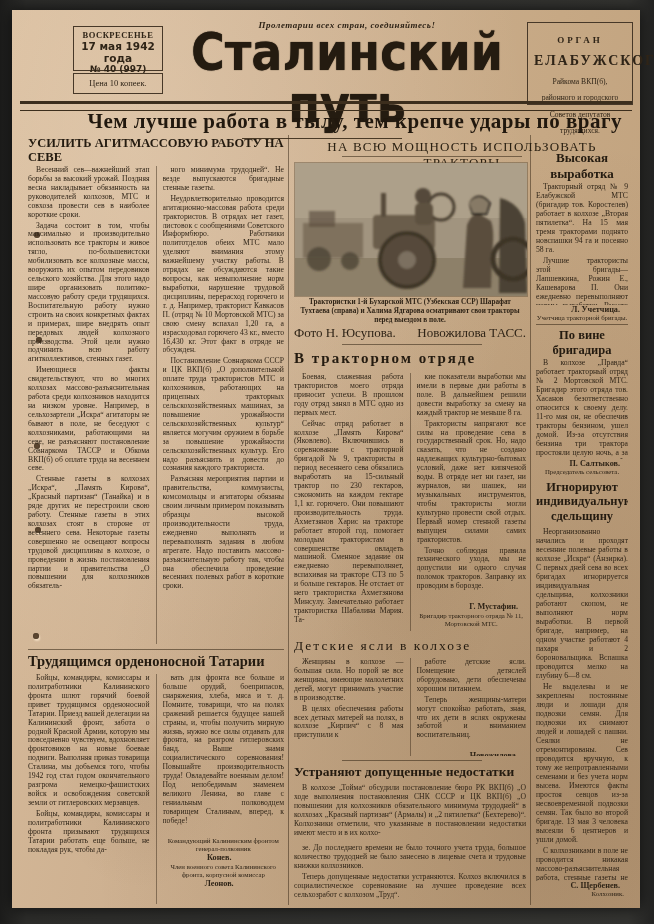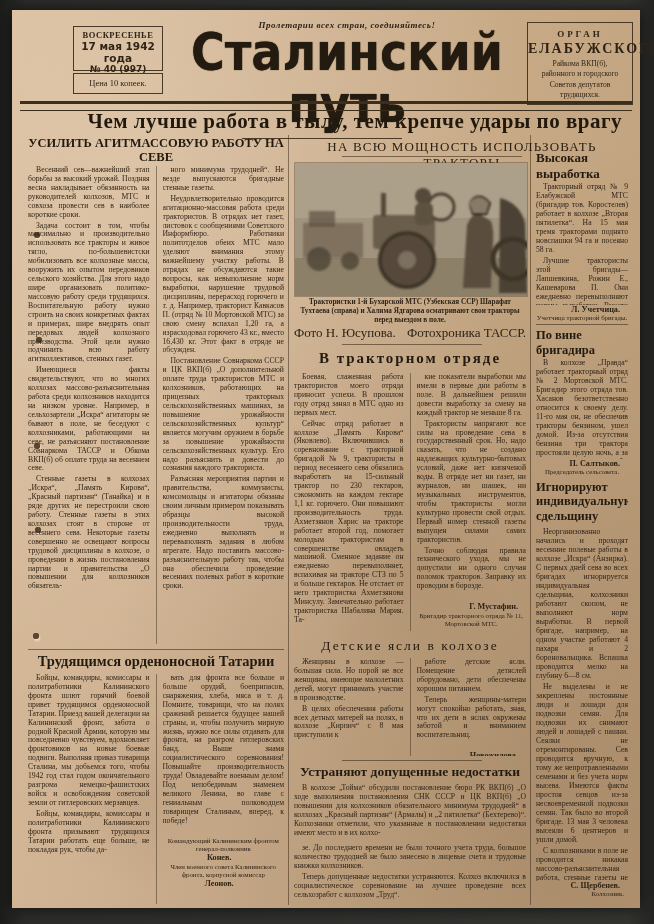--- a/index.html
+++ b/index.html
@@ -20,48 +20,48 @@
   .hole{position:absolute;width:6px;height:6px;border-radius:50%;
     background:#5c4630;box-shadow:1px 2px 2px rgba(250,230,205,.8), inset 0 0 1px #241708;}
   
   .datebox,.pricebox,.organbox{position:absolute;border:1.5px solid #473828;text-align:center;}
   .datebox{left:61px;top:16px;width:88px;height:40px;padding-top:3px;}
   .db-day{font-size:8.5px;font-weight:bold;letter-spacing:.5px;}
   .db-date{font-size:10.5px;font-weight:bold;font-family:"DejaVu Sans",sans-serif;}
   .db-issue{font-size:9px;font-weight:bold;font-family:"DejaVu Sans",sans-serif;}
   .pricebox{left:61px;top:63px;width:88px;height:19px;font-size:8.5px;line-height:19px;}
   .organbox{left:515px;top:12px;width:104px;height:76px;padding-top:5px;}
-  .organbox p{margin:0;font-size:7.6px;line-height:1.35;}
+  .organbox p{margin:6px;font-size:7.6px;line-height:1.35;}
   .organbox p:nth-child(1){font-size:9px;letter-spacing:3px;font-weight:bold;}
   .organbox p:nth-child(2){font-size:14px;letter-spacing:2px;font-weight:bold;}
   .slogan{position:absolute;left:160px;top:10px;width:350px;text-align:center;
     font-style:italic;font-weight:bold;font-size:9px;letter-spacing:.5px;}
   .mast-title{position:absolute;left:140px;top:22px;width:390px;text-align:center;
     font-family:"DejaVu Sans",sans-serif;font-weight:bold;font-size:46px;line-height:1;
     color:#241b10;transform:scaleY(1.12);letter-spacing:0px;text-shadow:0 0 1px #241b10;}
   .dbl-rule{position:absolute;left:8px;top:91px;width:612px;height:6px;
     border-top:3px solid #3c2e1d;border-bottom:1px solid #3c2e1d;}
   .banner{position:absolute;left:20px;top:99px;width:590px;text-align:right;
     font-size:21px;font-weight:bold;color:#21180e;letter-spacing:.5px;}
   .banner-underline{position:absolute;left:230px;top:128px;width:160px;height:1px;background:#4a3a26;}
   
   .vline{position:absolute;width:1px;background:rgba(62,46,28,.55);}
   .hline{position:absolute;height:1px;background:rgba(62,46,28,.6);}
   
-  .art-title{position:absolute;text-align:center;font-weight:bold;color:#241b10;}
+  .art-title{position:absolute;font-weight:bold;color:#241b10;}
   .cols{position:absolute;display:flex;overflow:hidden;}
   .col{flex:1;overflow:hidden;font-size:7.7px;line-height:1.16;text-align:justify;}
   .col .paras p{margin:0 0 2px;text-indent:8px;}
   .vr{width:1px;background:rgba(62,46,28,.5);margin:0 6px;flex:none;}
   .sig{margin-top:11px;}
   .sig-name{font-weight:bold;font-size:8.2px;text-align:right;padding-right:8px;text-indent:0;}
   .sig-role{font-size:6.8px;text-align:center;line-height:1.2;text-indent:0;}
   
   .r-art{position:absolute;left:524px;width:92px;display:flex;flex-direction:column;overflow:hidden;}
-  .r-title{text-align:left;font-weight:bold;color:#241b10;flex:none;}
+  .r-title{text-align:center;font-weight:bold;color:#241b10;flex:none;}
   .r-body{flex:1;overflow:hidden;font-size:7.7px;line-height:1.17;text-align:justify;}
   .r-body p{margin:0 0 2px;text-indent:7px;}
   .r-sig{flex:none;}
   
   .photo{position:absolute;left:282px;top:152px;width:232px;height:133px;
     border:1px solid #56483570;overflow:hidden;
     background:linear-gradient(160deg,#aâ 0,#a79b88 0%,#998c79 60%,#8c8070 100%);}
   .caption{position:absolute;left:282px;top:288px;width:232px;
     font-size:7.2px;font-weight:bold;line-height:1.25;text-align:center;}
   .credits{position:absolute;left:282px;top:315px;width:232px;display:flex;
@@ -181,21 +181,21 @@
         <path d="M174 40 Q184 26 196 40 L192 52 L177 52 Z" fill="#87array7a66" opacity=".9"></path>
         <path d="M174 40 Q184 28 194 40 L191 50 L178 50 Z" fill="#877a66"></path>
         <path d="M205 35 Q225 40 230 60 L232 130 L204 130 Z" fill="#4c4234"></path>
         <circle cx="218" cy="96" r="20" fill="none" stroke="#3e3427" stroke-width="5"></circle>
       </g>
     </svg>
   </div>
   <div class="caption">Трактористки 1-й Бухарской МТС (Узбекская ССР) Шарафат Тухтаева (справа) и Халима Ядгарова осматривают свои тракторы перед выездом в поле.</div>
   <div class="credits">
     <span>Фото Н. Юсупова.</span>
-    <span>Фотохроника ТАССР.</span>
+    <span>Новожилова ТАСС.</span>
   </div>
 
   <div class="hline" style="left:330px;top:334px;width:140px;"></div>
   <div class="art-title" style="left:282px;top:340px;width:232px;font-size:15px;letter-spacing:2px;">В тракторном отряде</div>
   <div class="cols" style="left:282px;top:363px;width:232px;height:258px;">
     <div class="col">
         <div class="paras">
           <p>Боевая, слаженная работа трактористов моего отряда приносит успехи. В прошлом году отряд занял в МТС одно из первых мест.</p>
           <p>Сейчас отряд работает в колхозе „Память Кирова“ (Яковлево). Включившись в соревнование с тракторной бригадой № 9, трактористы в период весеннего сева обязались выработать на 15-сильный трактор по 230 гектаров, сэкономить на каждом гектаре 1,1 кг. горючего. Они повышают производительность труда. Ахметзянов Харис на тракторе работает второй год, помогает молодым трактористам в совершенстве овладеть машиной. Сменное задание он ежедневно перевыполняет, вспахивая на тракторе СТЗ по 5 и больше гектаров. Не отстает от него трактористка Ахметзянова Минсулу. Замечательно работает трактористка Шабалина Мария. Та-</p>
         </div>

